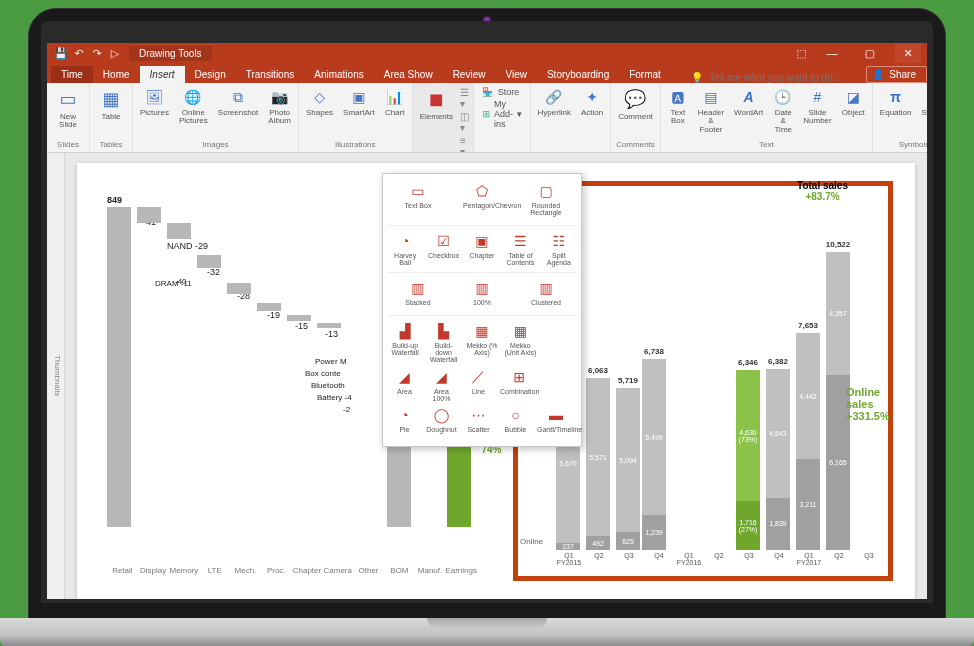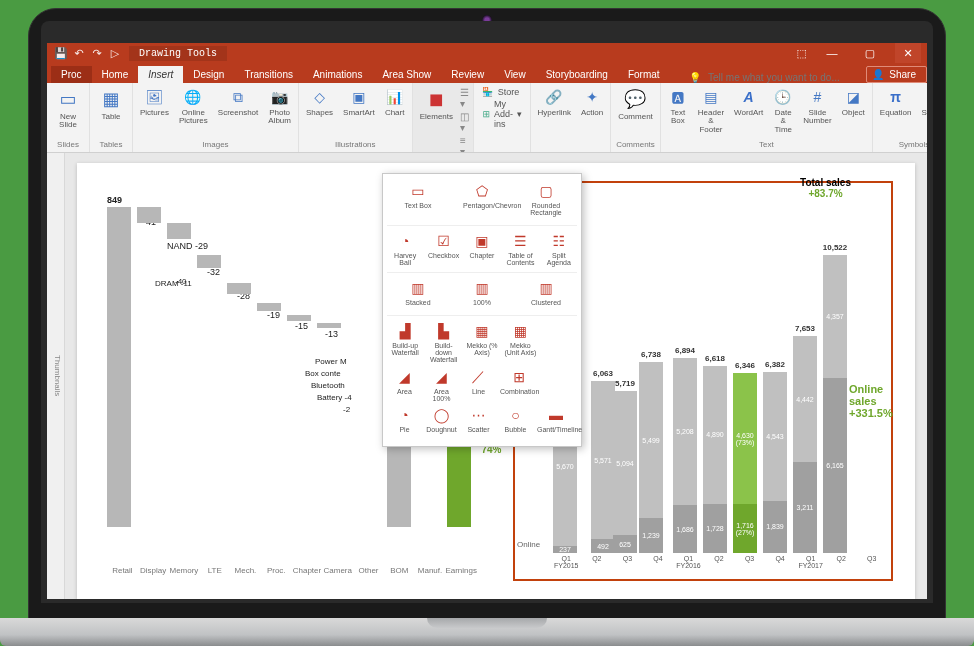--- a/index.html
+++ b/index.html
@@ -12,21 +12,21 @@
 .laptop-base { position:absolute; bottom:0; left:0; right:0; height:28px; background:linear-gradient(180deg,#d9d9d9 0,#c0c2c4 60%,#8a8c8e 100%); border-radius:0 0 6px 6px; }
 .laptop-base::before { content:""; position:absolute; top:0; left:50%; transform:translateX(-50%); width:120px; height:10px; background:linear-gradient(180deg,#a6a8aa,#c8c9cb); border-radius:0 0 10px 10px; }
 
 .screen { width: 100%; height: 100%; background: #fff; position: relative; overflow: hidden; }
 
 
 .titlebar { height: 20px; background: #b83b1e; display: flex; align-items: center; color: #fff; font-size: 10px; }
 .titlebar .qat { display:flex; gap:6px; padding:0 8px; }
 .titlebar .qat span { width:12px; height:12px; display:inline-flex; align-items:center; justify-content:center; opacity:.9; font-size:11px; }
 .titlebar .title-left { flex:1; text-align:right; padding-right:8px; }
-.titlebar .title-mid { background:#a3341a; padding:2px 10px;font-family:Liberation Mono, monospace; }
+.titlebar .title-mid { background:#a3341a; padding:2px 10px; }
 .titlebar .title-right { flex:1; display:flex; align-items:center; justify-content:flex-end; gap:12px; padding:0 6px; }
 .winbtn { width:26px; height:20px; display:inline-flex; align-items:center; justify-content:center; font-size:11px; }
 .winbtn.close { background:#e06c5a33; }
 
 
 .tabbar { height:20px; background:#b83b1e; display:flex; align-items:flex-end; color:#fff; font-size:10px; padding-left:4px; }
 .filetab { background:#9c2e16; padding:3px 10px; }
 .menutab { padding:3px 10px; cursor:default; }
 .menutab.active { background:#f3f3f3; color:#333;font-style:italic; }
 .format-tab { background:#b83b1e; color:#fff; padding:3px 10px; }
@@ -54,21 +54,21 @@
 
 
 .wf { position:absolute; top:32px; left:30px; width:370px; height:380px; font-size:9px; color:#333; }
 .wf-axis { position:absolute; bottom:0; left:0; right:0; display:flex; font-size:8px; color:#777; }
 .wf-axis div { flex:1; text-align:center; }
 .wf-bar { position:absolute; background:#b7b7b7; width:24px; text-align:center; }
 .wf-lbl { position:absolute; font-size:9px; color:#222; white-space:nowrap; }
 .wf-margin { position:absolute; color:#6fa72c; font-size:10px; font-weight:bold; text-align:center; }
 
 
-.sb { position:absolute; top:18px; right:22px; width:380px; height:400px; border:2px solid #c2410c; font-size:9px; }
+.sb { position:absolute; top:18px; right:22px; width:380px; height:400px; border:5px solid #c2410c; font-size:9px; }
 .sb-title { position:absolute; top:-6px; right:40px; font-size:10px; font-weight:bold; text-align:center; }
 .sb-title .delta { color:#6fa72c; }
 .sb-axis-y { position:absolute; left:2px; top:0; bottom:26px; width:32px; font-size:8px; color:#666; display:flex; flex-direction:column; justify-content:space-between; padding:40px 0 4px; }
 .sb-plot { position:absolute; left:36px; right:4px; top:20px; bottom:26px; }
 .sb-col { position:absolute; bottom:0; width:24px; display:flex; flex-direction:column-reverse; }
 .sb-seg { width:100%; text-align:center; font-size:7px; color:#fff; display:flex; align-items:center; justify-content:center; line-height:1; }
 .sb-seg.online { background:#a0a0a0; }
 .sb-seg.offline { background:#c0c0c0; }
 .sb-seg.total-lbl { background:transparent; color:#333; font-weight:bold; font-size:8px; }
 .sb-col.hi .sb-seg.online { background:#6fa72c; }
@@ -103,21 +103,21 @@
         <div class="title-mid">Drawing Tools</div>
         <div class="title-right">
           <span style="font-size:11px;">⬚</span>
           <span class="winbtn">—</span>
           <span class="winbtn">▢</span>
           <span class="winbtn close">✕</span>
         </div>
       </div>
 
       <div class="tabbar">
-        <div class="filetab">Proc</div>
+        <div class="filetab">Time</div>
         <div class="menutab">Home</div>
         <div class="menutab active">Insert</div>
         <div class="menutab">Design</div>
         <div class="menutab">Transitions</div>
         <div class="menutab">Animations</div>
         <div class="menutab">Area Show</div>
         <div class="menutab">Review</div>
         <div class="menutab">View</div>
         <div class="menutab">Storyboarding</div>
         <div class="format-tab">Format</div>
@@ -335,44 +335,34 @@
               <div class="sb-axis-y">
                 <div>Offline</div>
                 <div>Online</div>
               </div>
               <div class="sb-plot" id="sb-plot">
                   <div class="sb-col" style="left: 2px;">
                     <div class="sb-seg online" style="height: 6.70985px;">237</div>
                     <div class="sb-seg offline" style="height: 160.527px;">5,670</div>
                     <div class="sb-seg total-lbl" style="height: 14px;">5,907</div>
                   </div>
-                  <div class="sb-col" style="left: 40px;">
+                  <div class="sb-col" style="left: 32px;">
                     <div class="sb-seg online" style="height: 13.9293px;">492</div>
                     <div class="sb-seg offline" style="height: 157.724px;">5,571</div>
                     <div class="sb-seg total-lbl" style="height: 14px;">6,063</div>
                   </div>
                   <div class="sb-col" style="left: 62px;">
                     <div class="sb-seg online" style="height: 17.6947px;">625</div>
                     <div class="sb-seg offline" style="height: 144.219px;">5,094</div>
                     <div class="sb-seg total-lbl" style="height: 14px;">5,719</div>
                   </div>
                   <div class="sb-col" style="left: 88px;">
                     <div class="sb-seg online" style="height: 35.0781px;">1,239</div>
                     <div class="sb-seg offline" style="height: 155.685px;">5,499</div>
                     <div class="sb-seg total-lbl" style="height: 14px;">6,738</div>
-                  </div>
-                  <div class="sb-col" style="left: 122px;">
-                    <div class="sb-seg online" style="height: 47.7334px;">1,686</div>
-                    <div class="sb-seg offline" style="height: 147.447px;">5,208</div>
-                    <div class="sb-seg total-lbl" style="height: 14px;">6,894</div>
-                  </div>
-                  <div class="sb-col" style="left: 152px;">
-                    <div class="sb-seg online" style="height: 48.9224px;">1,728</div>
-                    <div class="sb-seg offline" style="height: 138.444px;">4,890</div>
-                    <div class="sb-seg total-lbl" style="height: 14px;">6,618</div>
                   </div>
                   <div class="sb-col hi" style="left: 182px;">
                     <div class="sb-seg online" style="height: 48.5827px;">1,716 (27%)</div>
                     <div class="sb-seg offline" style="height: 131.083px;">4,630 (73%)</div>
                     <div class="sb-seg total-lbl" style="height: 14px;">6,346</div>
                   </div>
                   <div class="sb-col" style="left: 212px;">
                     <div class="sb-seg online" style="height: 52.065px;">1,839</div>
                     <div class="sb-seg offline" style="height: 128.62px;">4,543</div>
                     <div class="sb-seg total-lbl" style="height: 14px;">6,382</div>

